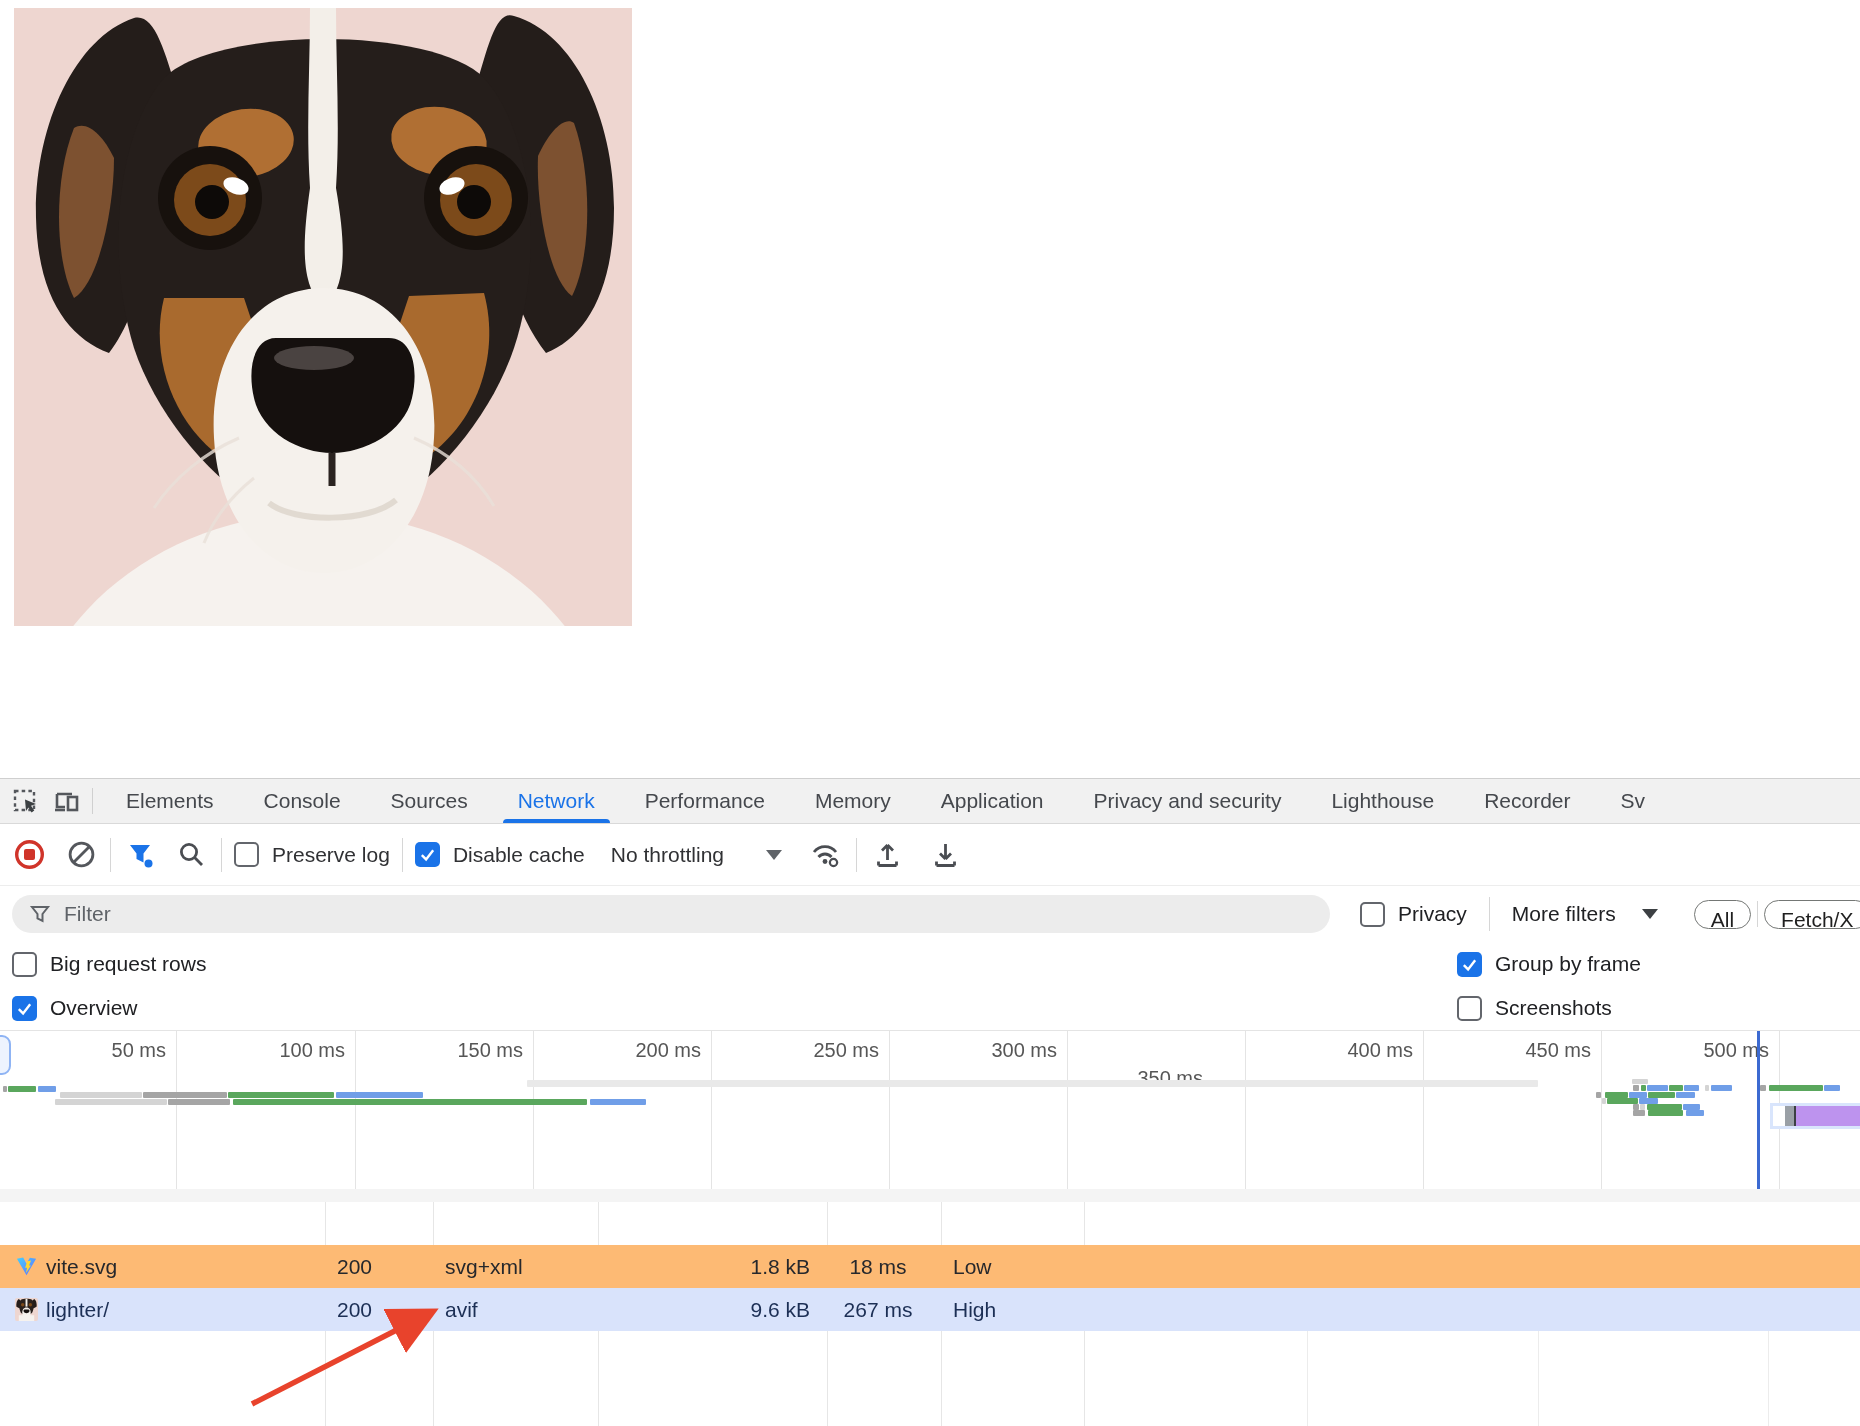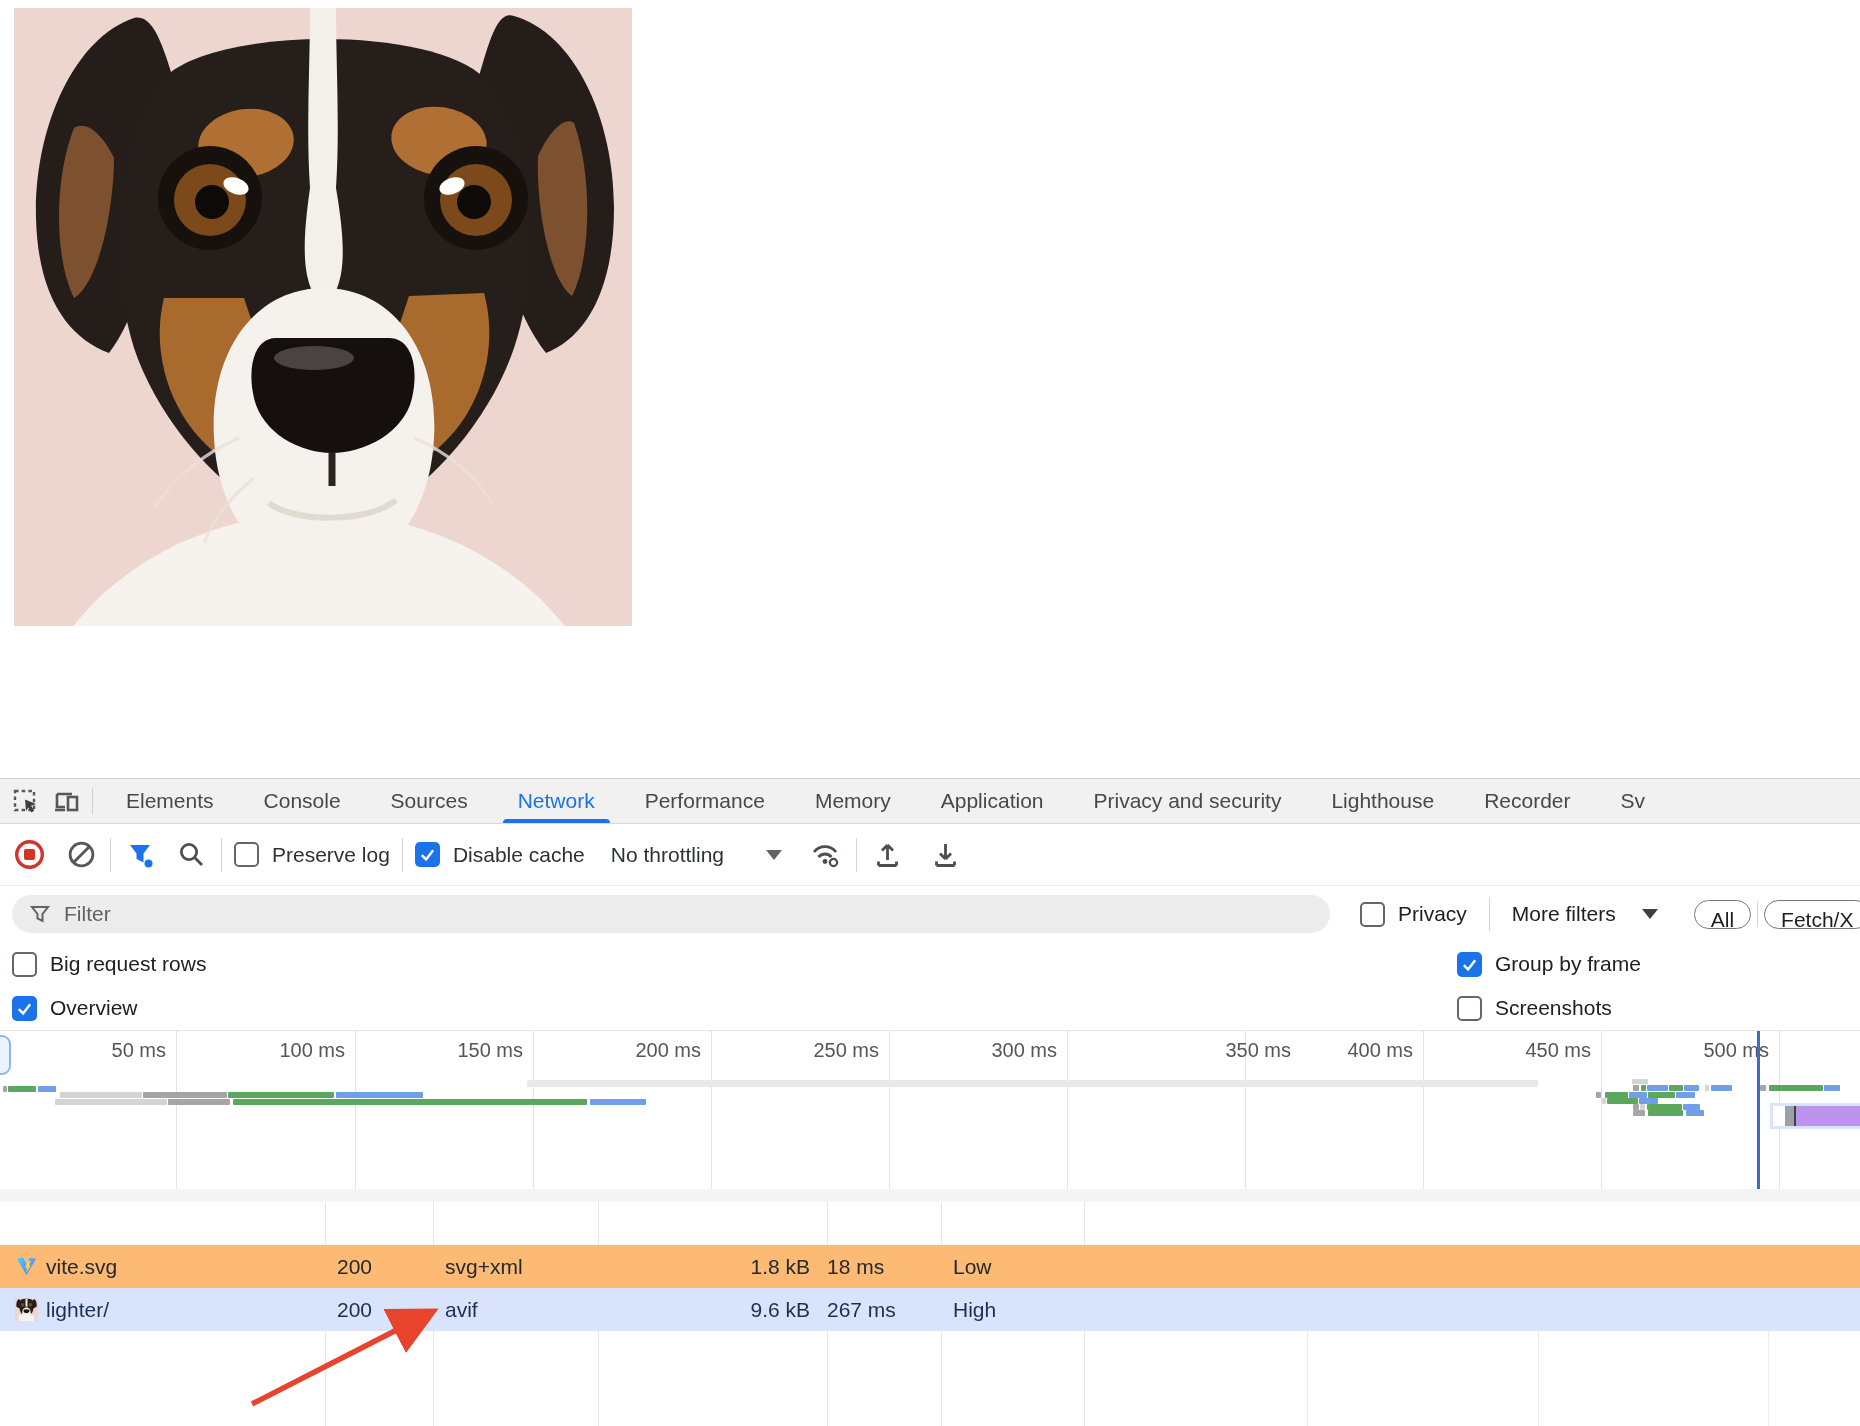--- a/index.html
+++ b/index.html
@@ -67,21 +67,21 @@
   #nettable{left:0;top:423px;width:1860px;height:225px;background:#fff;font-size:21px;}
   #thead{position:absolute;left:0;top:0;width:1860px;height:43px;background:#f7f7f7;border-bottom:1px solid #e0e0e0;}
   .hcell{position:absolute;top:0;height:43px;line-height:43px;color:#28292c;}
   .colsep{position:absolute;top:0;bottom:0;width:1px;background:#e6e6e6;}
   .wfline{position:absolute;top:43px;bottom:0;width:1px;background:#ececec;}
   .nrow{position:absolute;left:0;width:1860px;height:43px;line-height:43px;}
   #row-vite{top:43px;background:#fdba74;color:#26282c;}
   #row-lighter{top:86px;background:#d9e3fb;color:#1c2f55;}
   .cell{position:absolute;top:0;height:43px;white-space:nowrap;}
   .c-name{left:46px;} .c-status{left:337px;} .c-type{left:445px;}
-  .c-size{left:598px;width:212px;text-align:right;} .c-time{left:827px;width:102px;text-align:left;}
+  .c-size{left:598px;width:212px;text-align:right;} .c-time{left:827px;width:102px;text-align:center;}
   .c-prio{left:953px;}
   .fav{position:absolute;left:15px;top:10px;width:23px;height:23px;}
 
   #arrow-overlay{left:0;top:0;width:1860px;height:1426px;pointer-events:none;}
 </style>
 </head>
 <body>
 <div id="screen">
 
   <svg id="dog-photo" class="abs" viewBox="0 0 618 618">
@@ -286,21 +286,21 @@
           <div class="gridline" style="left: 1601px;"></div>
           <div class="gridline" style="left: 1779px;"></div>
         </div>
       <div id="label-layer">
           <div class="ruler-label" style="left: 46px; width: 120px; text-align: right;">50 ms</div>
           <div class="ruler-label" style="left: 225px; width: 120px; text-align: right;">100 ms</div>
           <div class="ruler-label" style="left: 403px; width: 120px; text-align: right;">150 ms</div>
           <div class="ruler-label" style="left: 581px; width: 120px; text-align: right;">200 ms</div>
           <div class="ruler-label" style="left: 759px; width: 120px; text-align: right;">250 ms</div>
           <div class="ruler-label" style="left: 937px; width: 120px; text-align: right;">300 ms</div>
-          <div class="ruler-label" style="left: 1171px; width: 120px; text-align: right;">350 ms</div>
+          <div class="ruler-label" style="left: 1083px; width: 120px; text-align: right; margin-top: 28px;">350 ms</div>
           <div class="ruler-label" style="left: 1293px; width: 120px; text-align: right;">400 ms</div>
           <div class="ruler-label" style="left: 1471px; width: 120px; text-align: right;">450 ms</div>
           <div class="ruler-label" style="left: 1649px; width: 120px; text-align: right;">500 ms</div>
         </div>
       <div id="bars-layer">
           <div class="ovbar" style="left: 3px; top: 55px; width: 4px; height: 6px; background: rgb(165, 165, 165);"></div>
           <div class="ovbar" style="left: 8px; top: 55px; width: 28px; height: 6px; background: rgb(90, 167, 93);"></div>
           <div class="ovbar" style="left: 38px; top: 55px; width: 18px; height: 6px; background: rgb(112, 158, 232);"></div>
           <div class="ovbar" style="left: 527px; top: 49px; width: 1011px; height: 7px; background: rgb(233, 233, 233);"></div>
           <div class="ovbar" style="left: 60px; top: 61px; width: 82px; height: 6px; background: rgb(212, 212, 212);"></div>

